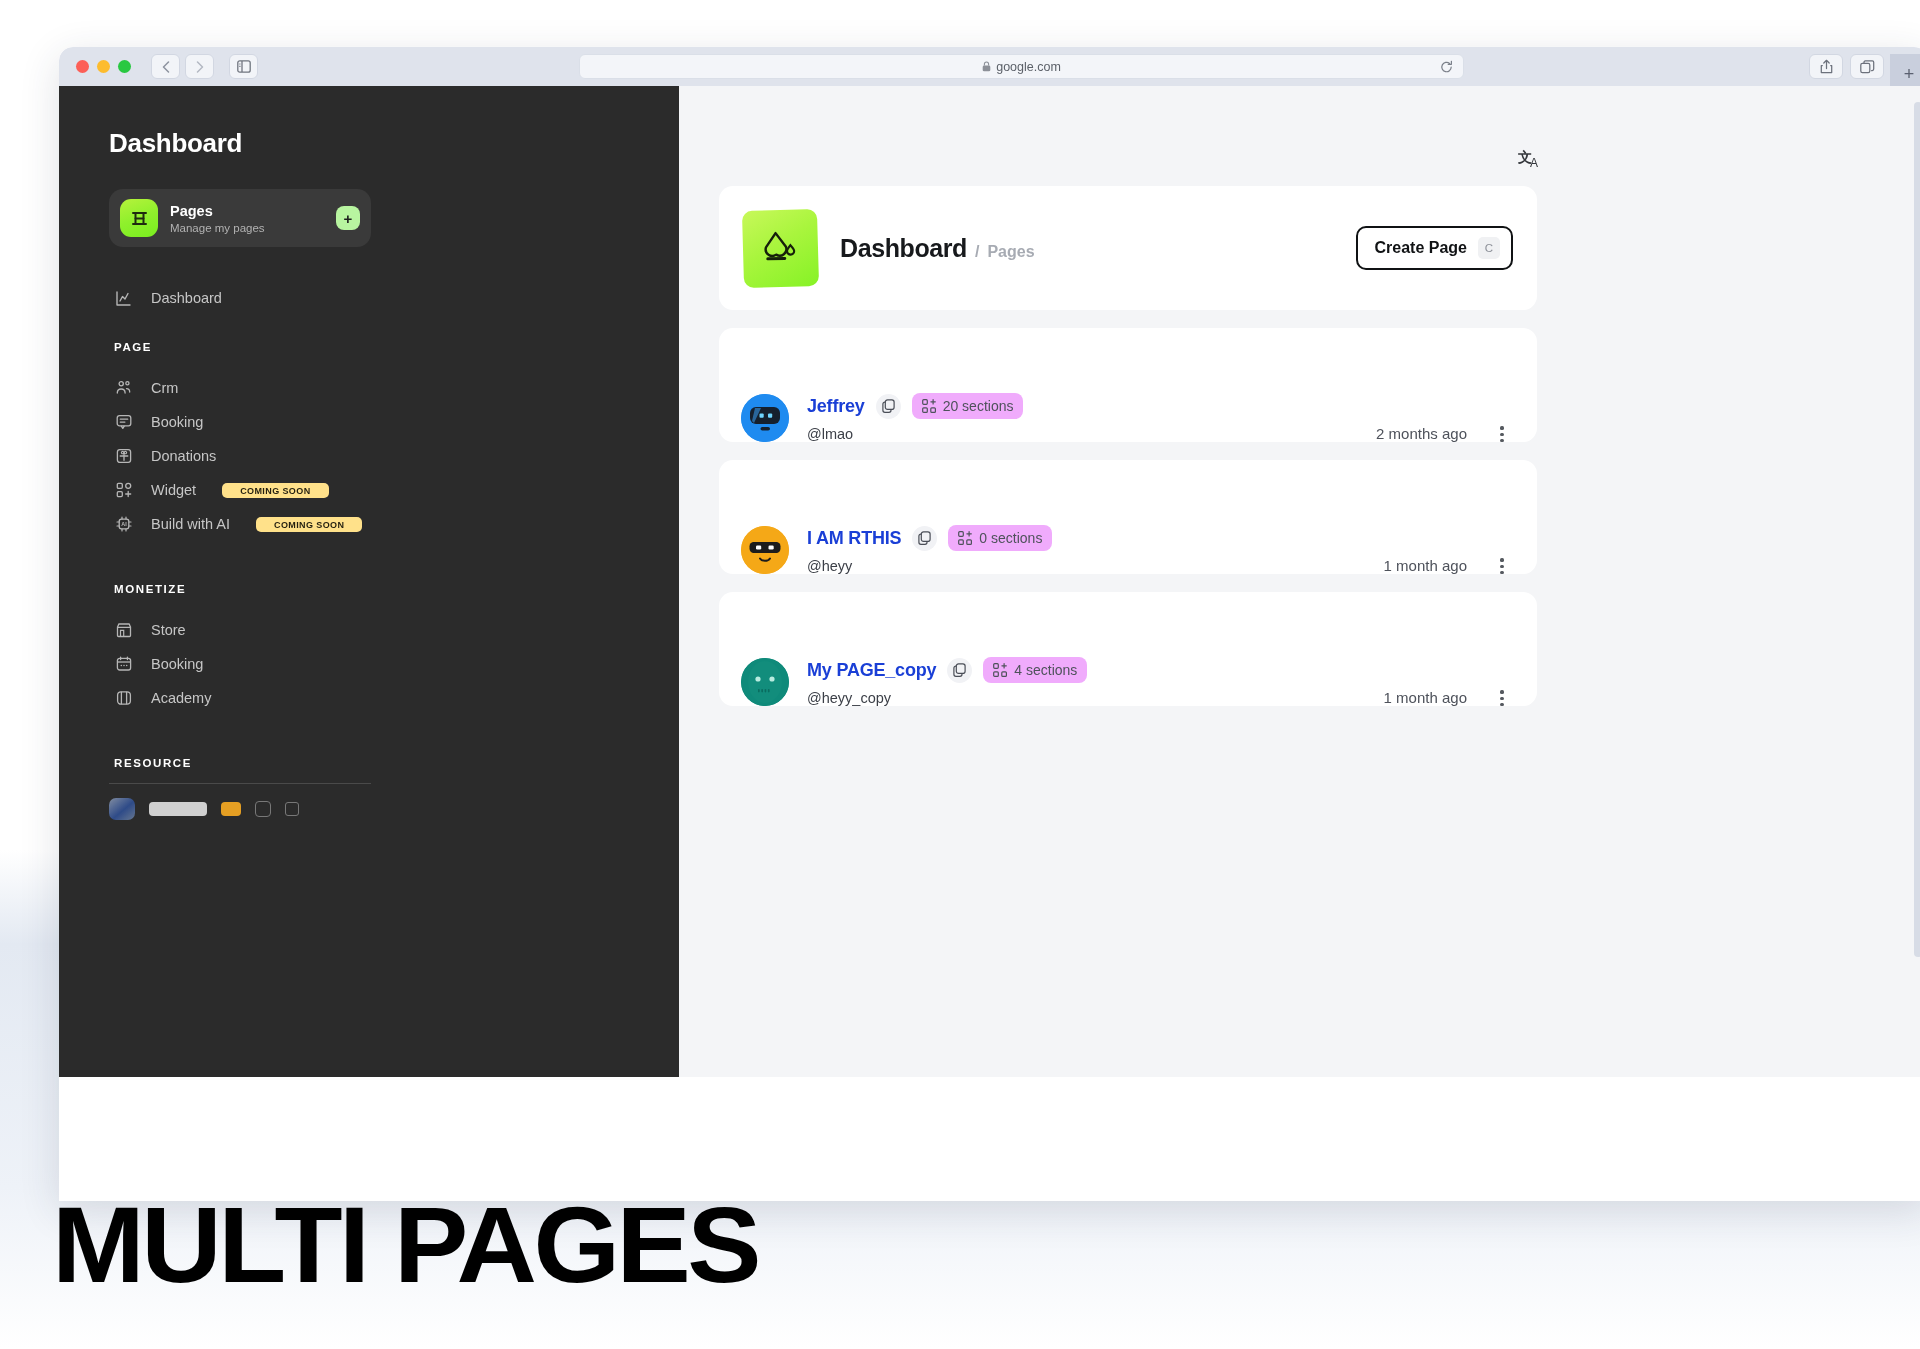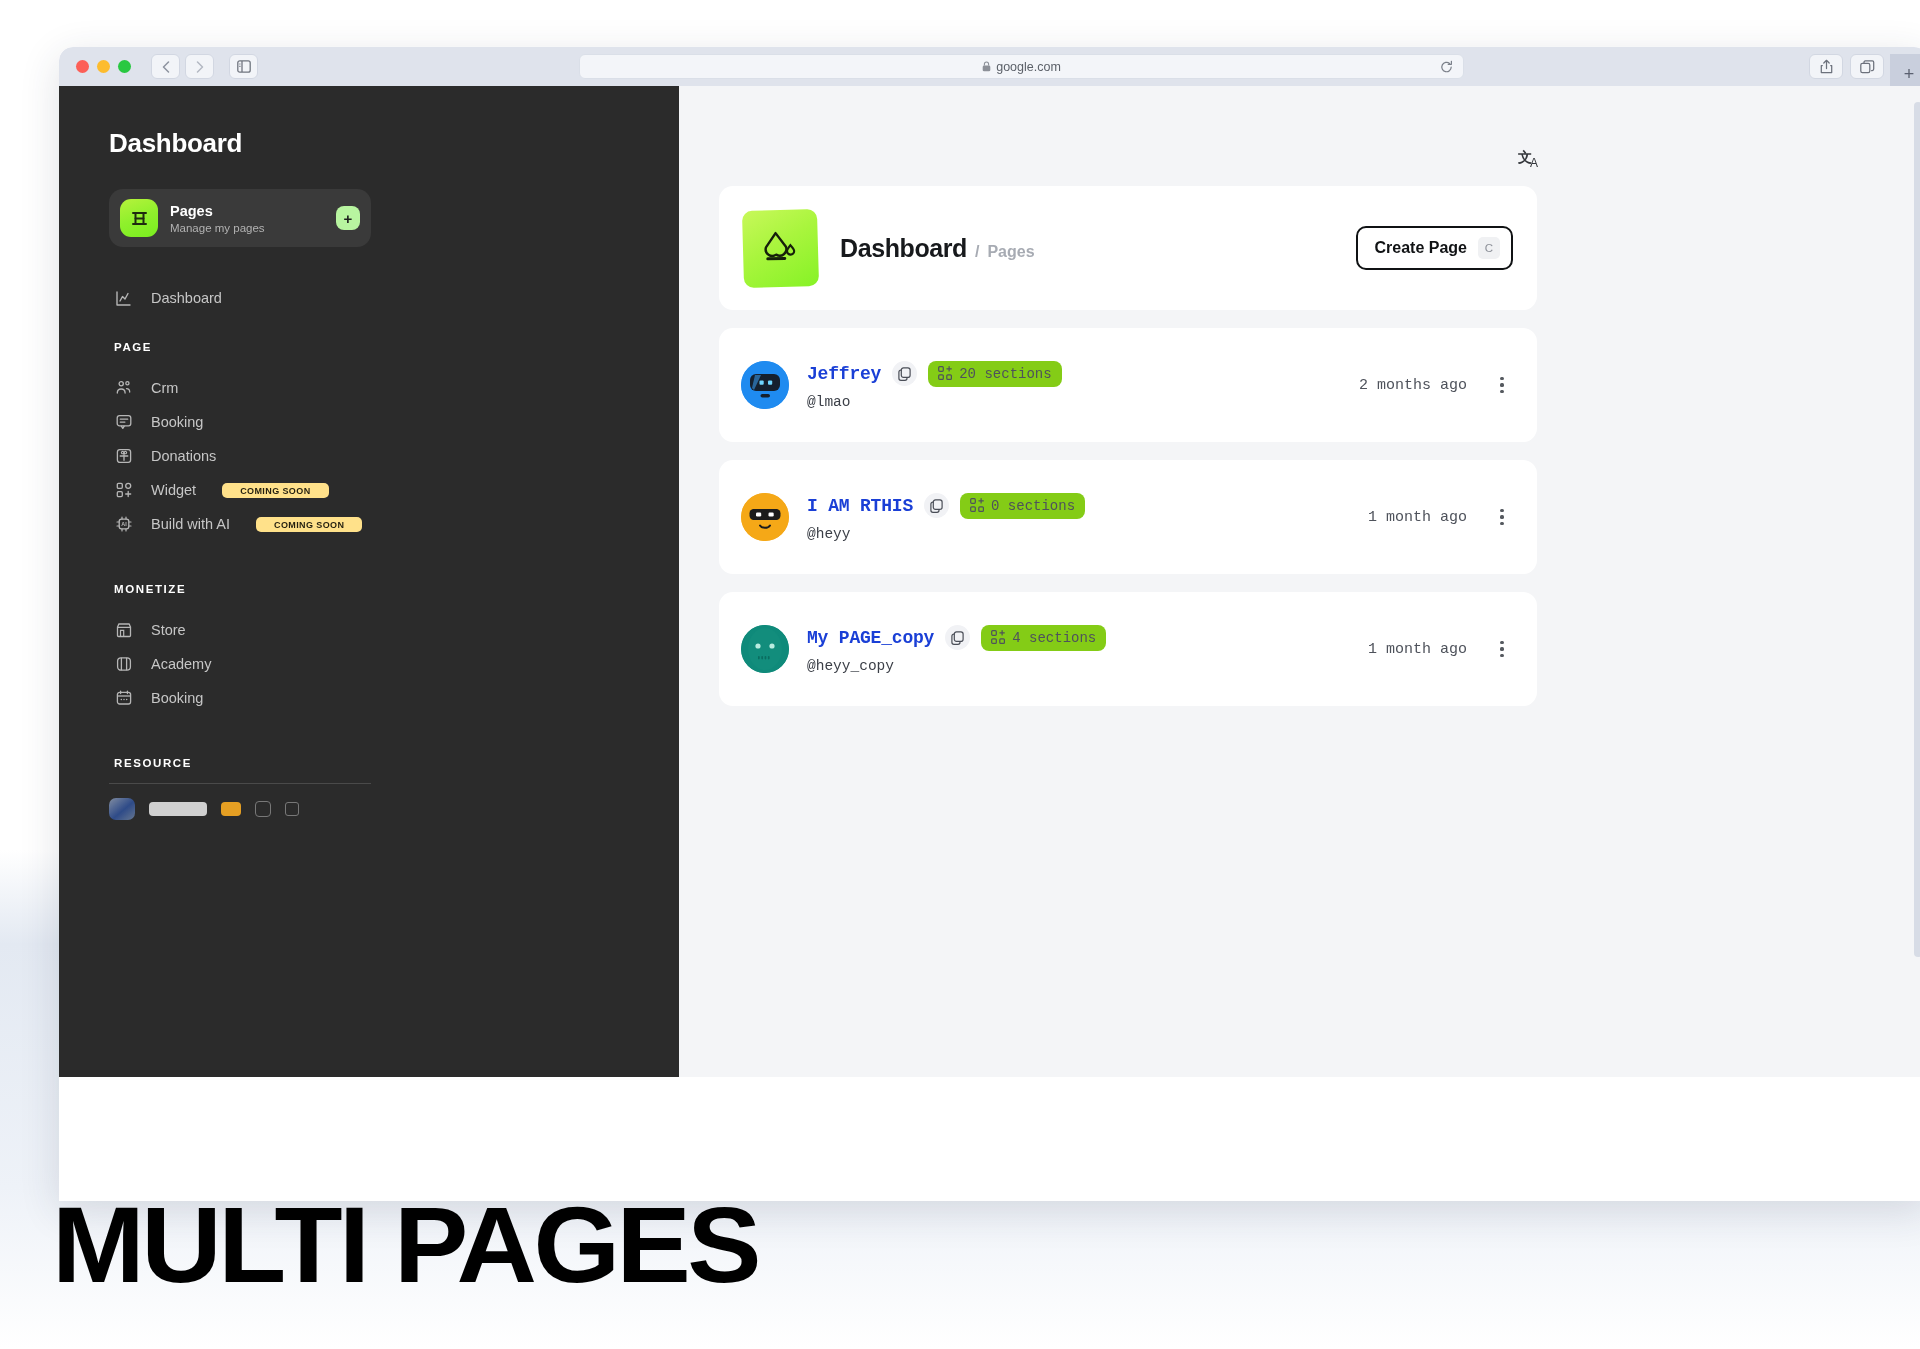--- a/index.html
+++ b/index.html
@@ -224,36 +224,35 @@
     background: #f0f1f3; border-radius: 5px;
     display: flex; align-items: center; justify-content: center;
     font-size: 11.5px; color: #8d9199; font-weight: 500;
   }
 
   .row-card {
     background: #ffffff;
     border-radius: 14px;
     height: 114px;
     margin-top: 18px;
-    display: flex; align-items: center;
+    display: flex; align-items: flex-end;
     padding: 0 26px 0 22px;
-    font-family: Liberation Mono, monospace;
   }
   .avatar { width: 48px; height: 48px; border-radius: 50%; flex: 0 0 auto; position: relative; overflow: hidden; }
   .row-body { margin-left: 18px; }
   .row-top { display: flex; align-items: center; gap: 11px; }
   .row-name { font-size: 18px; font-weight: 700; color: #1a3fd6; letter-spacing: -0.2px; }
   .copy-ico {
     width: 25px; height: 25px; border-radius: 50%;
     background: #f1f2f5;
     display: flex; align-items: center; justify-content: center;
     color: #4a4e57;
   }
   .sections-pill {
-    background: #84cc16; border-radius: 8px;
+    background: #f0abfc; border-radius: 8px;
     height: 26px;
     display: flex; align-items: center; gap: 6px;
     padding: 0 10px;
     font-size: 14px; color: #4e525b;
   }
   .row-handle { font-size: 14.5px; color: #3b3f47; margin-top: 7px; }
   .row-time { margin-left: auto; font-size: 15px; color: #4e525b; }
   .kebab {
     margin-left: 26px; width: 18px;
     display: flex; flex-direction: column; align-items: center; gap: 3px;
@@ -451,38 +450,38 @@
                 <path d="M2.5 6.3h13v8.2a1 1 0 01-1 1h-11a1 1 0 01-1-1V6.3z" stroke="#b6b6b6" stroke-width="1.3"></path>
                 <path d="M2.5 6.3L3.8 3h10.4l1.3 3.3" stroke="#b6b6b6" stroke-width="1.3" stroke-linejoin="round"></path>
                 <path d="M5.5 9.3h3.2v6.2H5.5z" stroke="#b6b6b6" stroke-width="1.2"></path>
               </svg>
             </span>
             <span class="nav-label">Store</span>
           </div>
           <div class="nav-item">
             <span class="ico">
               <svg width="18" height="18" viewBox="0 0 18 18" fill="none">
-                <rect x="2.6" y="2.8" width="12.8" height="12.4" rx="3.4" stroke="#b6b6b6" stroke-width="1.3"></rect>
-                <path d="M6.4 2.8v12.4M11.6 2.8v12.4" stroke="#b6b6b6" stroke-width="1.3"></path>
-              </svg>
-            </span>
-            <span class="nav-label">Academy</span>
-          </div>
-          <div class="nav-item">
-            <span class="ico">
-              <svg width="18" height="18" viewBox="0 0 18 18" fill="none">
                 <rect x="2.4" y="3.4" width="13.2" height="11.6" rx="2.2" stroke="#b6b6b6" stroke-width="1.3"></rect>
                 <path d="M2.4 7h13.2" stroke="#b6b6b6" stroke-width="1.3"></path>
                 <path d="M5.6 2.2v2.3M12.4 2.2v2.3" stroke="#b6b6b6" stroke-width="1.3" stroke-linecap="round"></path>
                 <circle cx="6.3" cy="10.6" r="0.75" fill="#b6b6b6"></circle>
                 <circle cx="9" cy="10.6" r="0.75" fill="#b6b6b6"></circle>
                 <circle cx="11.7" cy="10.6" r="0.75" fill="#b6b6b6"></circle>
               </svg>
             </span>
             <span class="nav-label">Booking</span>
+          </div>
+          <div class="nav-item">
+            <span class="ico">
+              <svg width="18" height="18" viewBox="0 0 18 18" fill="none">
+                <rect x="2.6" y="2.8" width="12.8" height="12.4" rx="3.4" stroke="#b6b6b6" stroke-width="1.3"></rect>
+                <path d="M6.4 2.8v12.4M11.6 2.8v12.4" stroke="#b6b6b6" stroke-width="1.3"></path>
+              </svg>
+            </span>
+            <span class="nav-label">Academy</span>
           </div>
         </div>
 
         <div class="nav-group" style="margin-top:42px">RESOURCE</div>
 
         <div class="sb-divider"></div>
         <div class="sb-cut">
           <span class="cut-avatar"></span>
           <span class="cut-blob" style="width:58px;background:#d9d9d9"></span>
           <span class="cut-blob" style="width:20px;background:#f0a623"></span>

